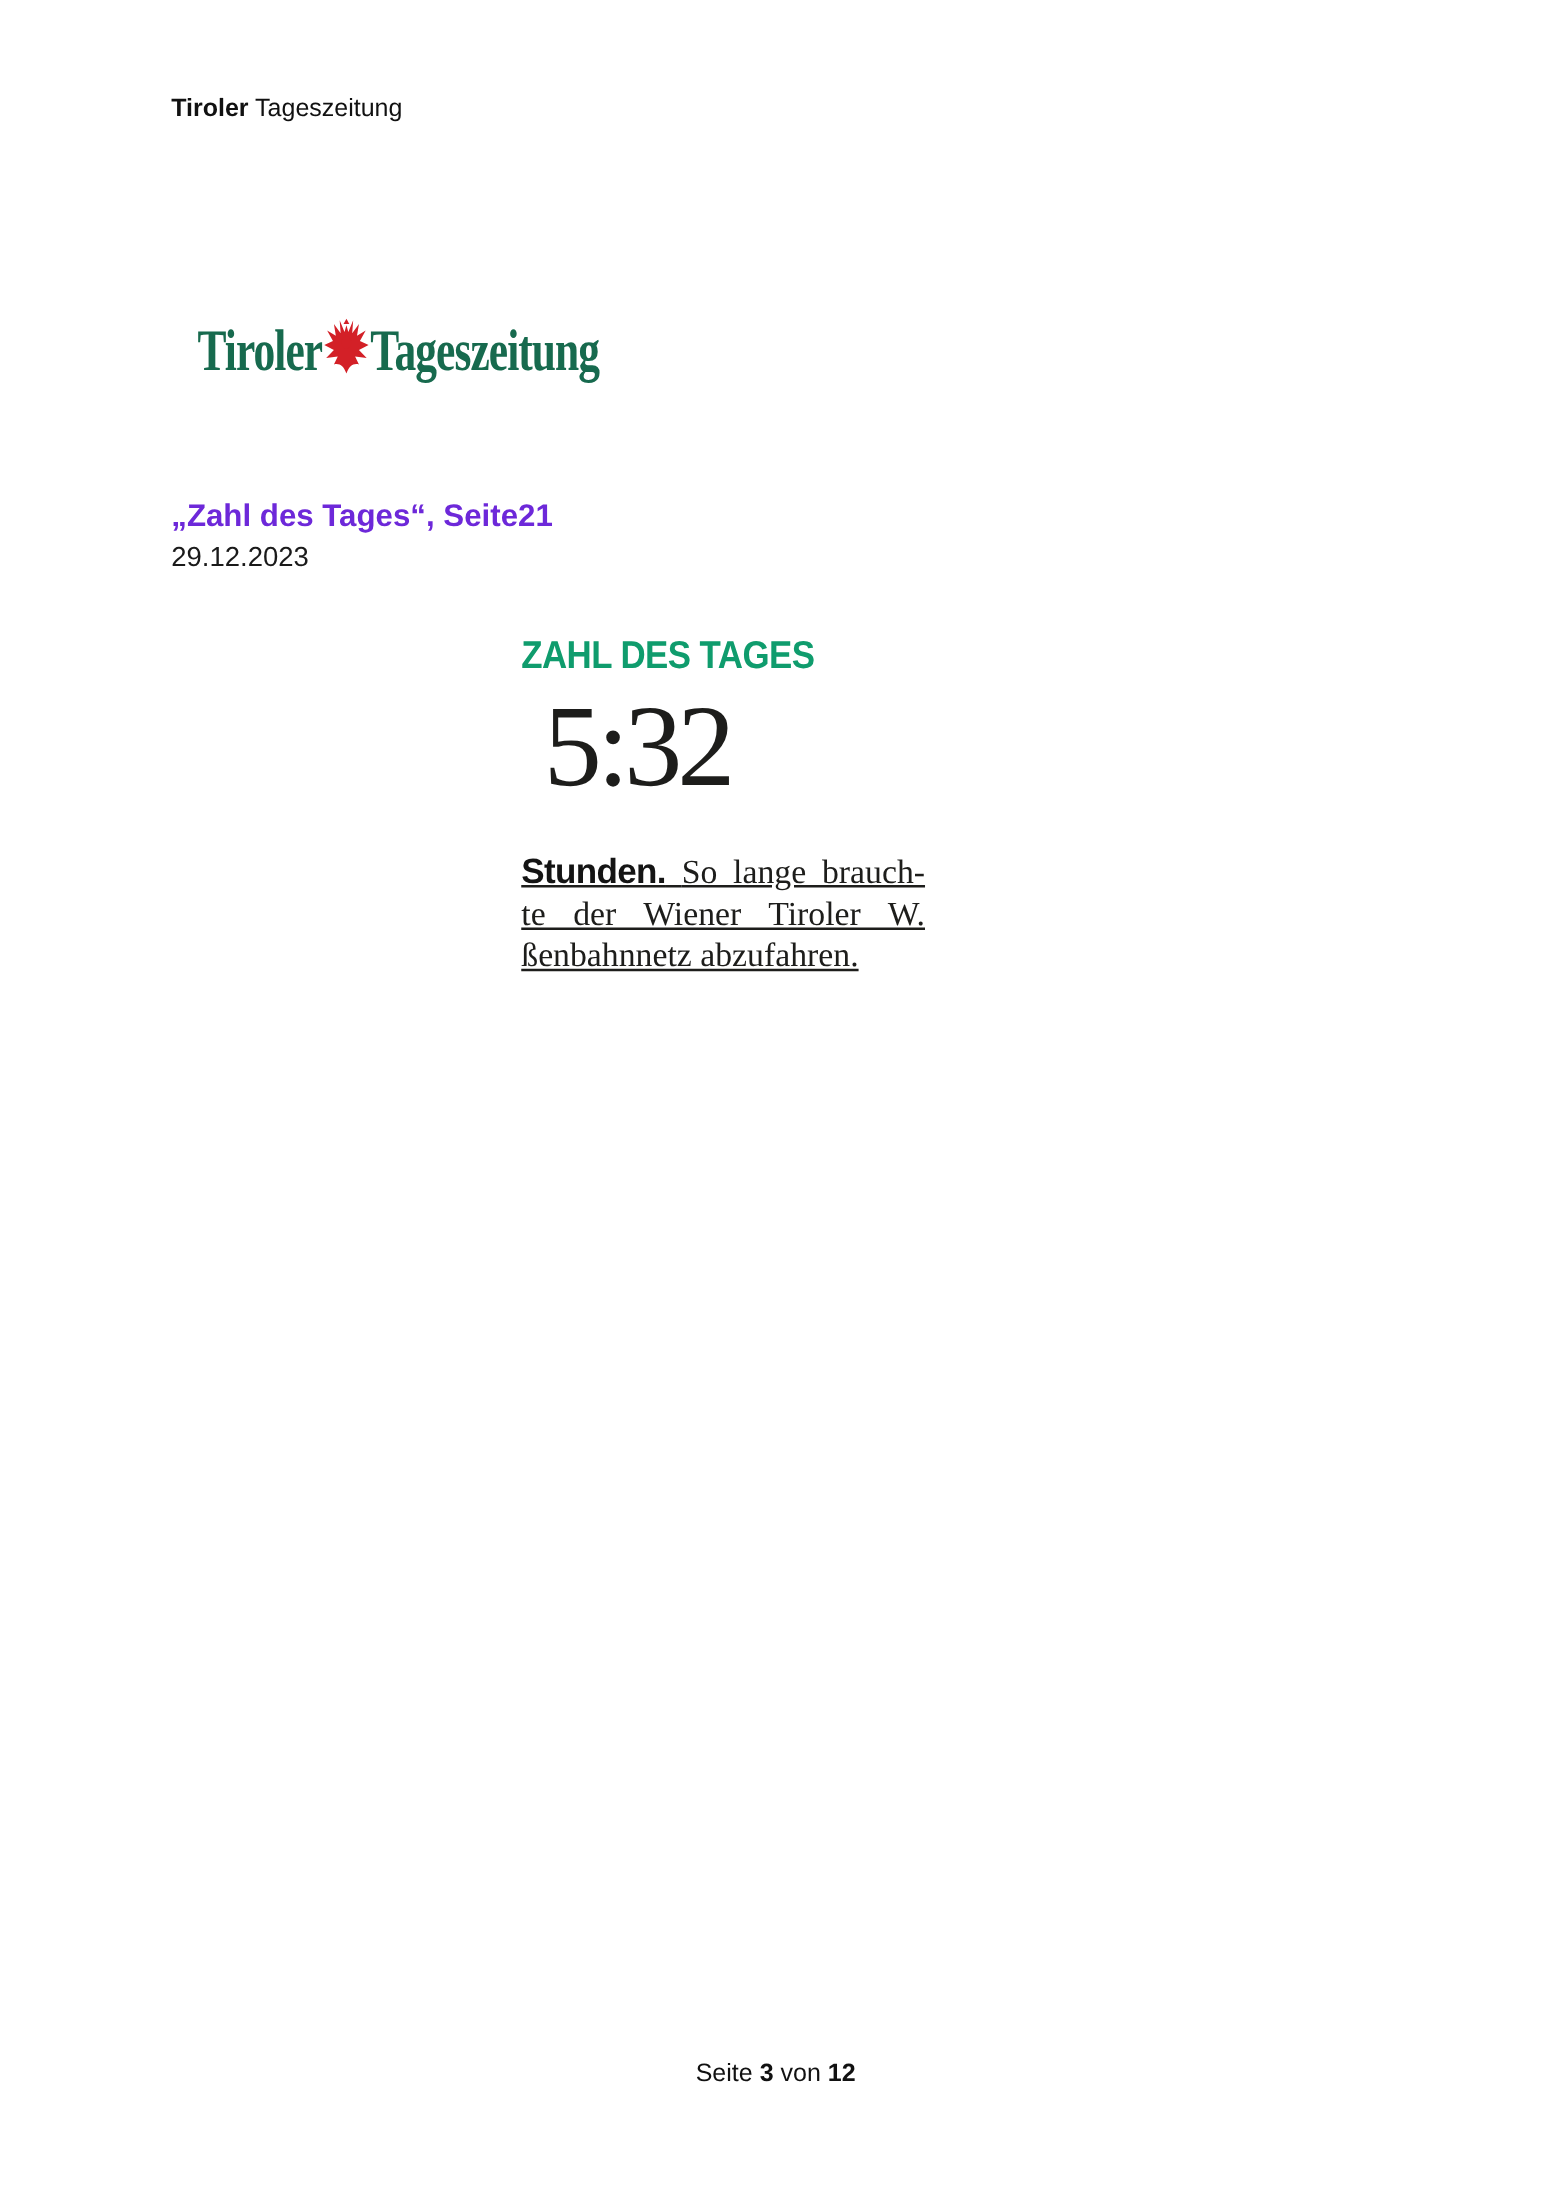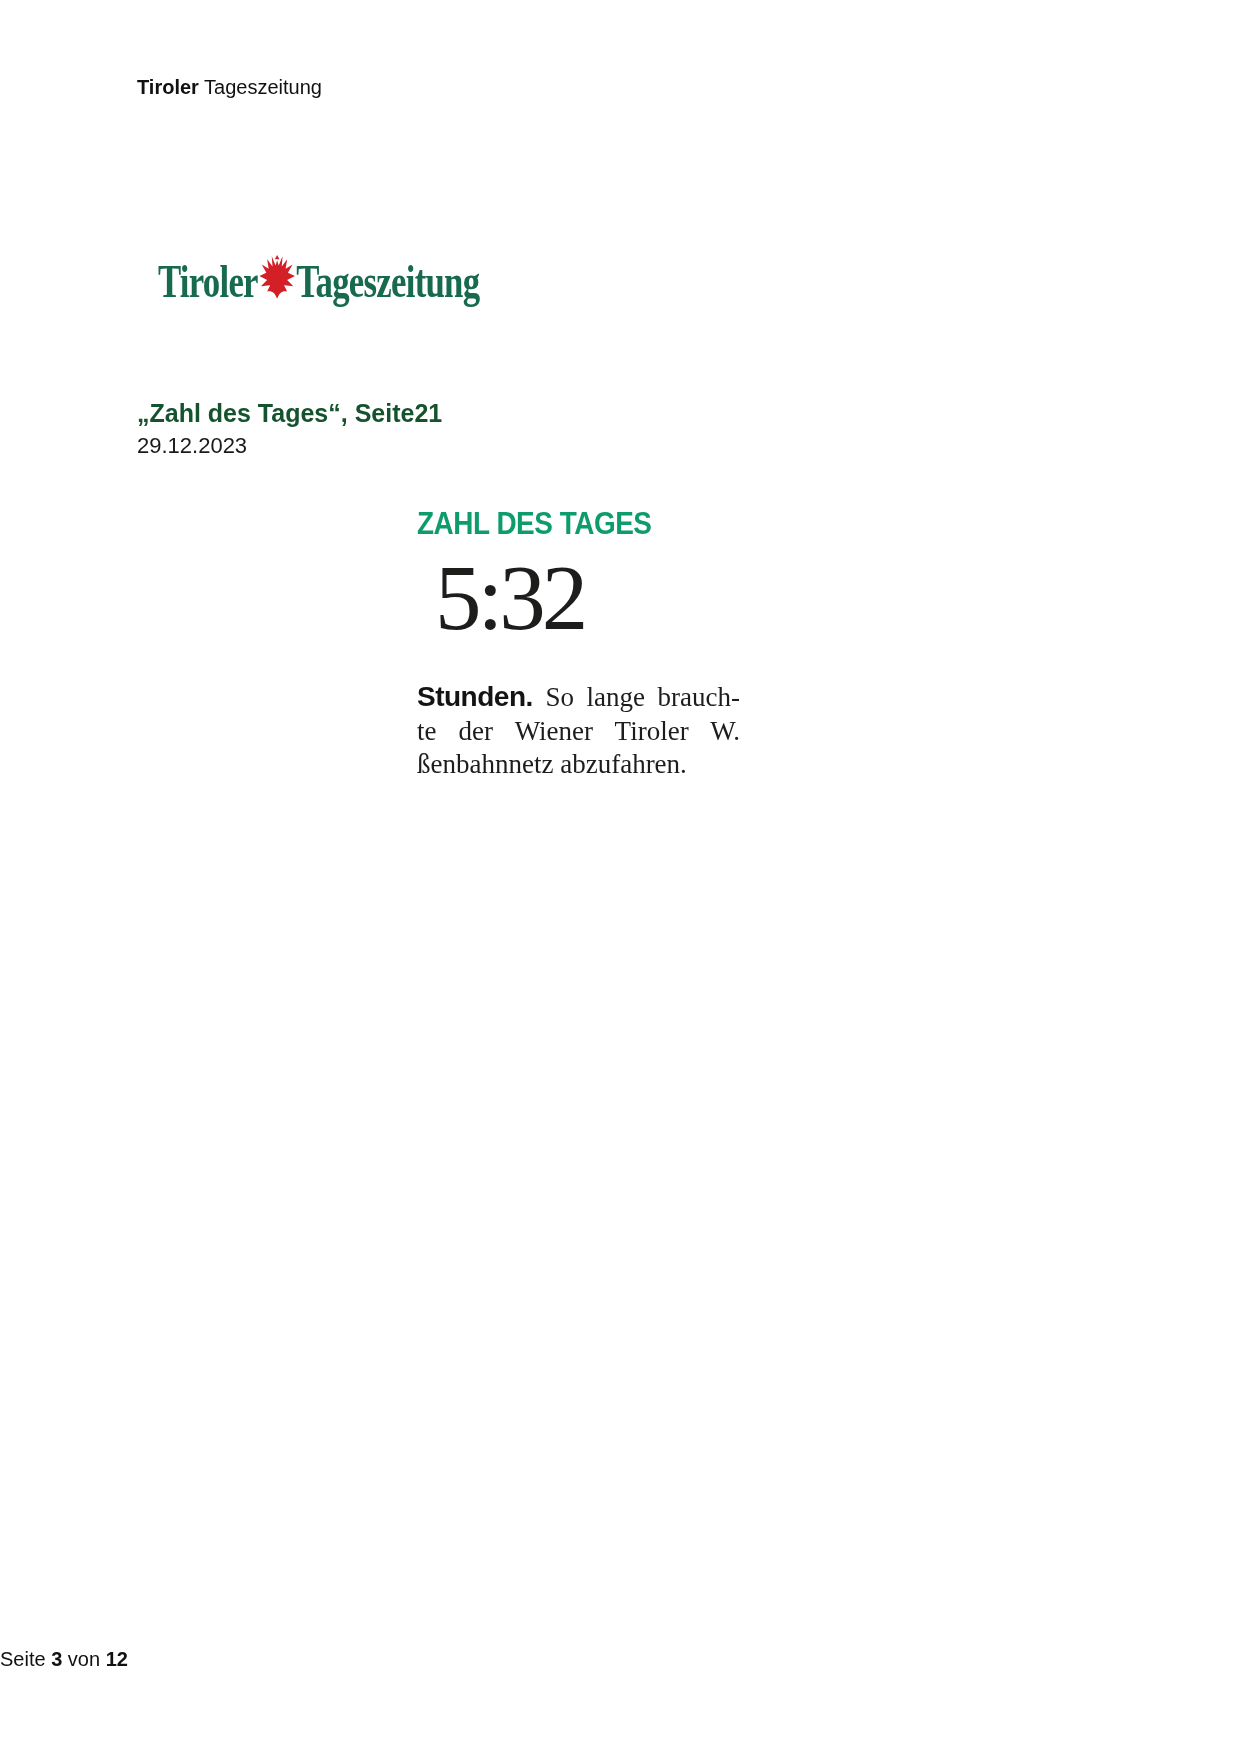--- a/index.html
+++ b/index.html
@@ -56,21 +56,21 @@
     flex: 0 0 auto;
   }
 
   
   .article-title {
     position: absolute;
     left: 137px;
     top: 399px;
     font-size: 25px;
     font-weight: bold;
-    color: #14532d;
+    color: #6d28d9;
     white-space: nowrap;
   }
   .article-date {
     position: absolute;
     left: 137px;
     top: 433px;
     font-size: 22px;
     color: #1a1a1a;
     white-space: nowrap;
   }
@@ -102,20 +102,21 @@
   }
   .clip-body {
     position: absolute;
     left: 417px;
     top: 680px;
     width: 323px;
     font-family: "Liberation Serif", serif;
     font-size: 27px;
     line-height: 33.5px;
     color: #1d1d1b;
+    text-decoration: underline;
   }
   .clip-body .body-line {
     text-align: justify;
     text-align-last: justify;
   }
   .clip-body .body-line.last {
     text-align-last: left;
   }
   .lead-bold {
     font-family: "Liberation Sans", sans-serif;
@@ -124,21 +125,21 @@
     letter-spacing: -0.5px;
     color: #141414;
   }
 
   
   .doc-footer {
     position: absolute;
     left: 0;
     top: 1648px;
     width: 100%;
-    text-align: left;
+    text-align: center;
     font-size: 20px;
     color: #111111;
     white-space: nowrap;
   }
   .doc-footer .bold { font-weight: bold; }
 </style>
 </head>
 <body>
 
 <div class="page">

